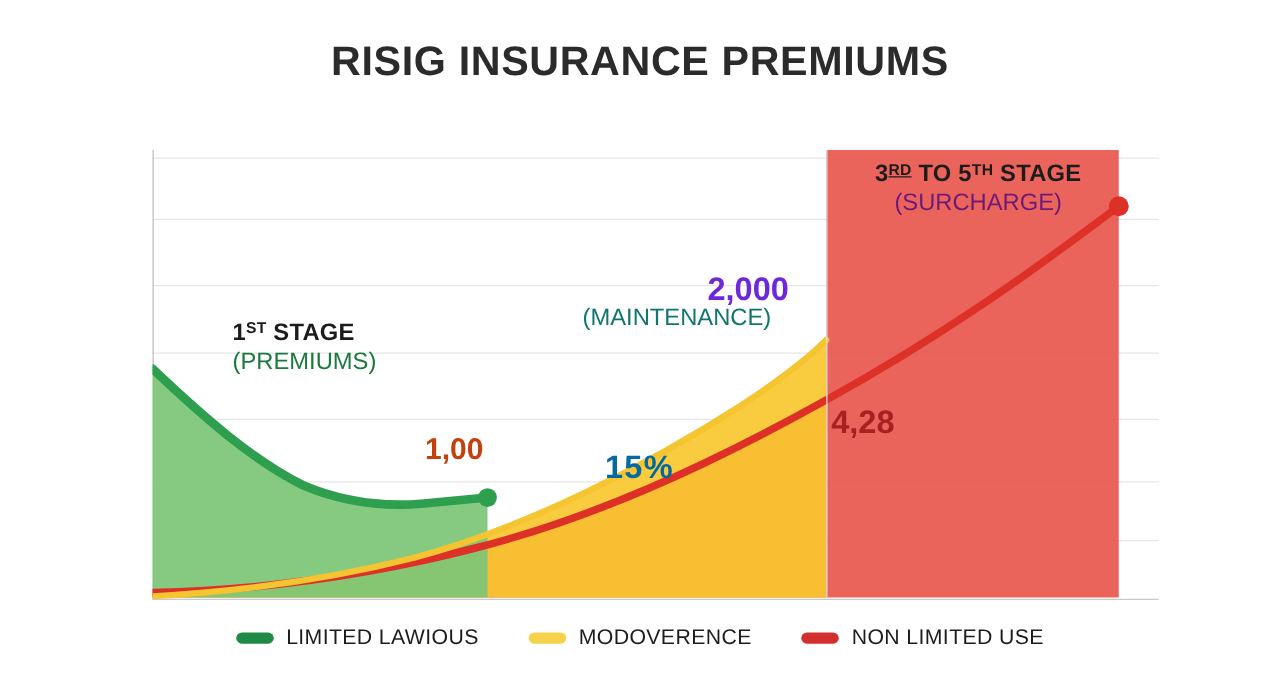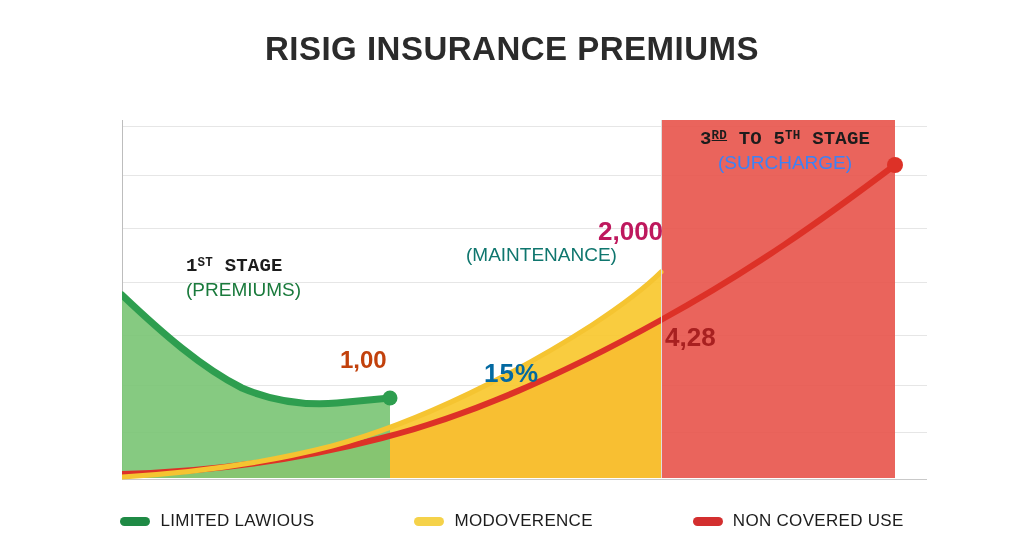--- a/index.html
+++ b/index.html
@@ -48,52 +48,52 @@
     top:0;width:1px;height:358px;
     background:#dedede;
   }
 
   .ann{
     position:absolute;
     white-space:nowrap;
     line-height:1.22;
   }
   .ann .stage{
-    font-size:19px;font-weight:bold;color:#1c1c1c;letter-spacing:0.2px;font-family:Liberation Mono, monospace;
+    font-size:19px;font-weight:bold;color:#1c1c1c;letter-spacing:0.2px;
   }
   .ann .sub{
     font-size:19px;
   }
   .ann sup{font-size:0.66em;vertical-align:0.42em;font-weight:bold;}
   .ann sup.ul{text-decoration:underline;}
 
   .ann-1{left:186px;top:255px;}
   .ann-1 .sub{color:#1a7a3c;}
   .ann-2{left:466px;top:243px;}
   .ann-2 .sub{color:#0f766e;}
   .ann-3{left:700px;top:128px;text-align:center;}
-  .ann-3 .sub{color:#3b82f6;}
+  .ann-3 .sub{color:#701a75;}
 
   .dlabel{
     position:absolute;
     font-size:24px;
     font-weight:bold;
     white-space:nowrap;
   }
   .dlabel-green{left:340px;top:346px;color:#c2410c;}
-  .dlabel-yellow-top{left:598px;top:216px;color:#be185d;font-size:26px;}
+  .dlabel-yellow-top{left:566px;top:216px;color:#6d28d9;font-size:26px;}
   .dlabel-yellow-pct{left:484px;top:358px;color:#0369a1;font-size:26px;letter-spacing:1px;}
   .dlabel-red{left:665px;top:322px;color:#a82020;font-size:26px;}
 
   .legend{
     position:absolute;
-    left:0;top:511px;width:1024px;
+    left:0;top:500px;width:1024px;
     display:flex;
     justify-content:center;
-    gap:100px;
+    gap:40px;
     align-items:center;
   }
   .legend-item{display:flex;align-items:center;gap:10px;}
   .legend-swatch{width:30px;height:9px;border-radius:5px;display:block;}
   .legend-label{
     font-size:17px;color:#1c1c1c;letter-spacing:0.3px;white-space:nowrap;
   }
 
   svg.curves{position:absolute;left:0;top:0;width:805px;height:360px;}
 </style>
@@ -164,17 +164,17 @@
     <div class="legend-item">
       <span class="legend-swatch" style="background:#1f8a45;"></span>
       <span class="legend-label">LIMITED LAWIOUS</span>
     </div>
     <div class="legend-item">
       <span class="legend-swatch" style="background:#f5d24a;"></span>
       <span class="legend-label">MODOVERENCE</span>
     </div>
     <div class="legend-item">
       <span class="legend-swatch" style="background:#d32f2f;"></span>
-      <span class="legend-label">NON COVERED USE</span>
+      <span class="legend-label">NON LIMITED USE</span>
     </div>
   </div>
 
 </div>
 
 </body></html>

